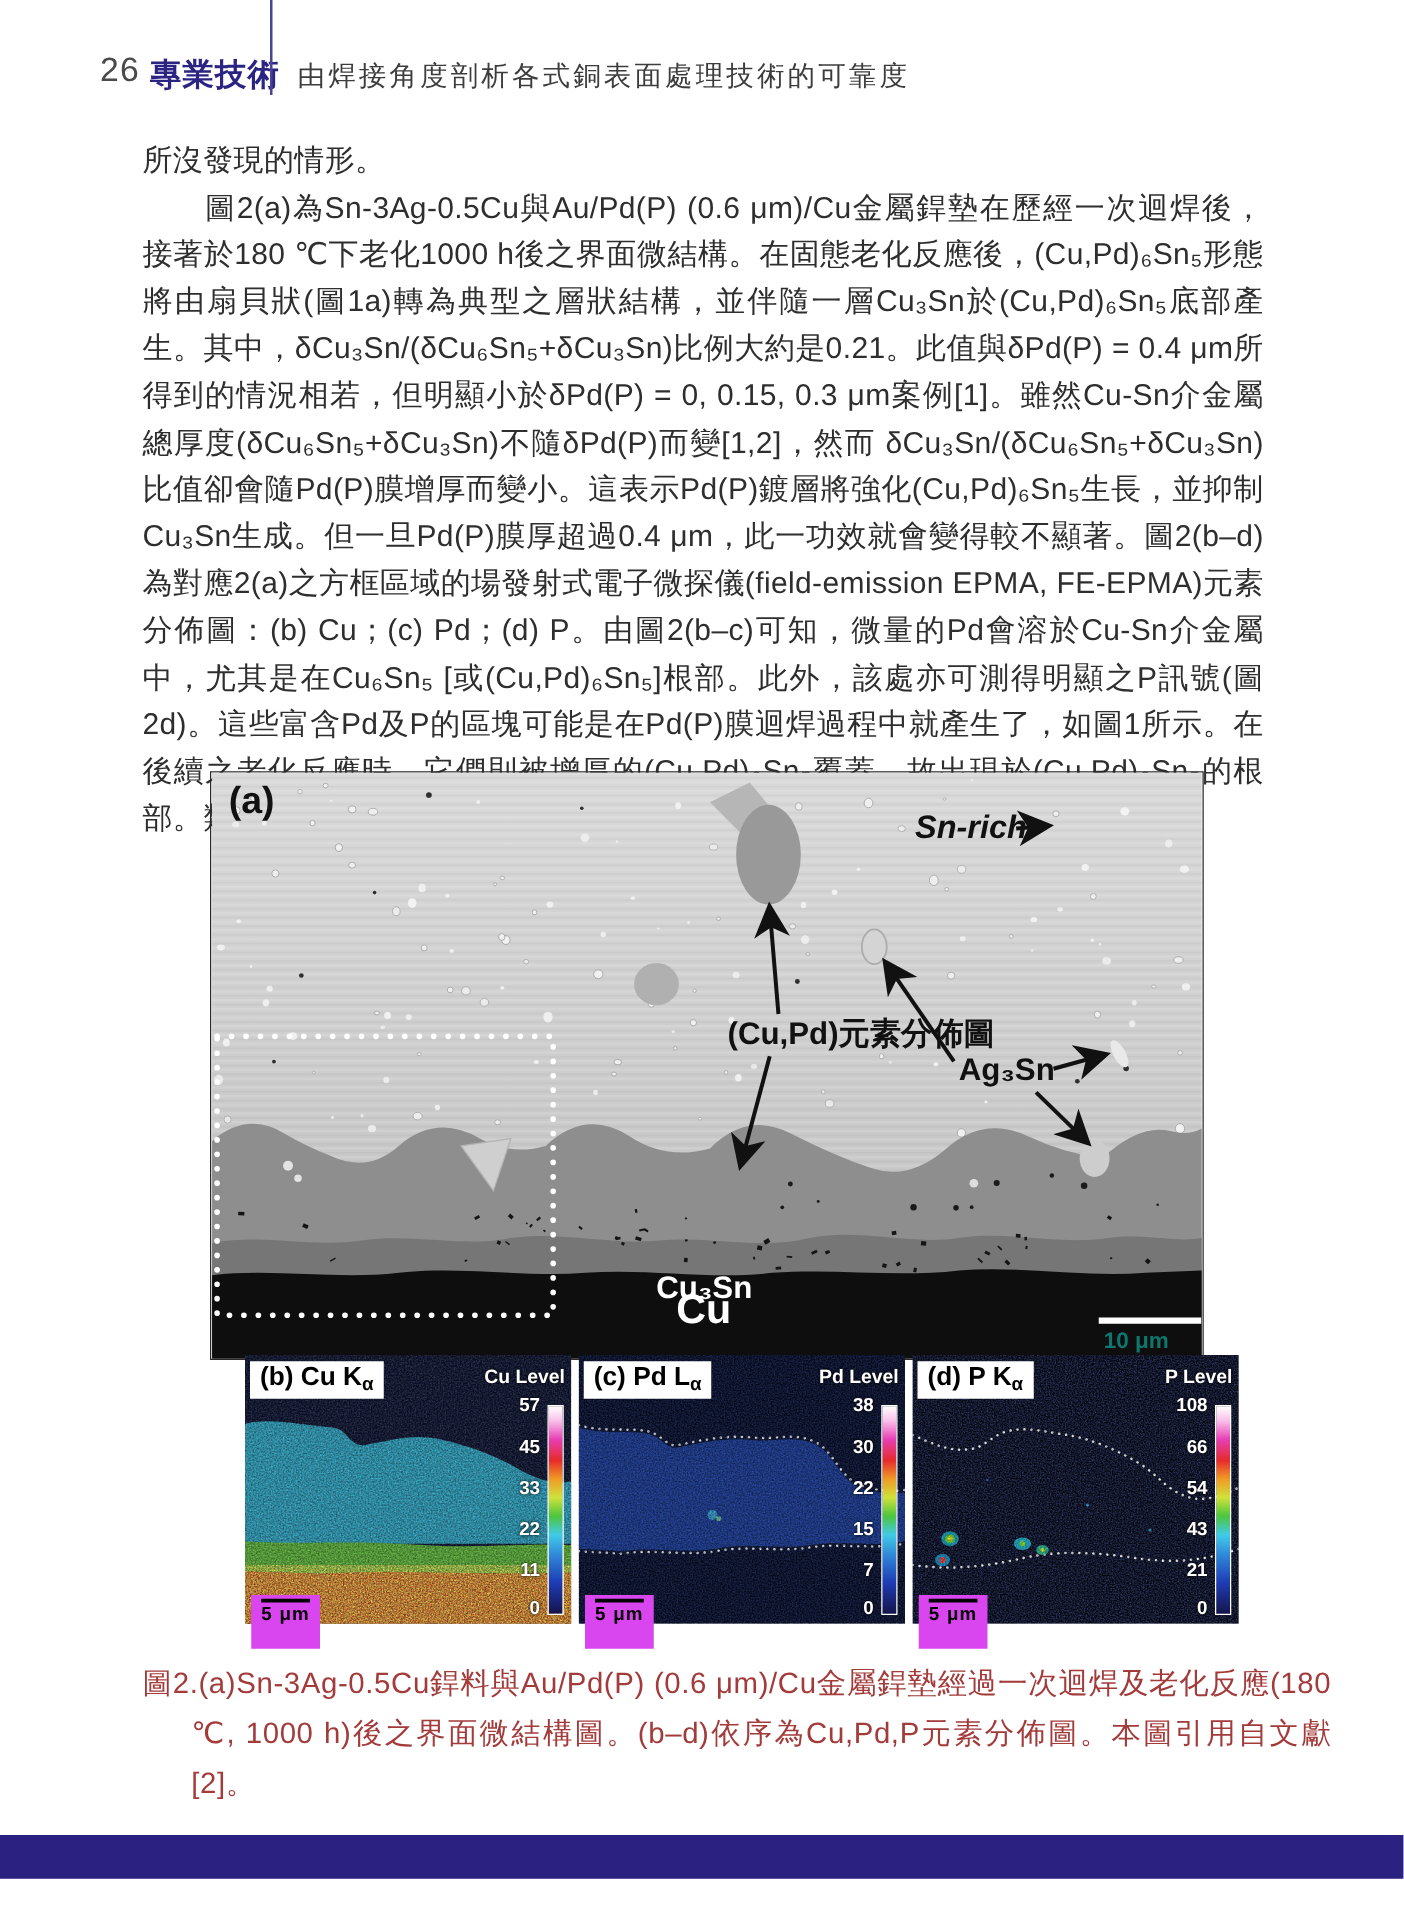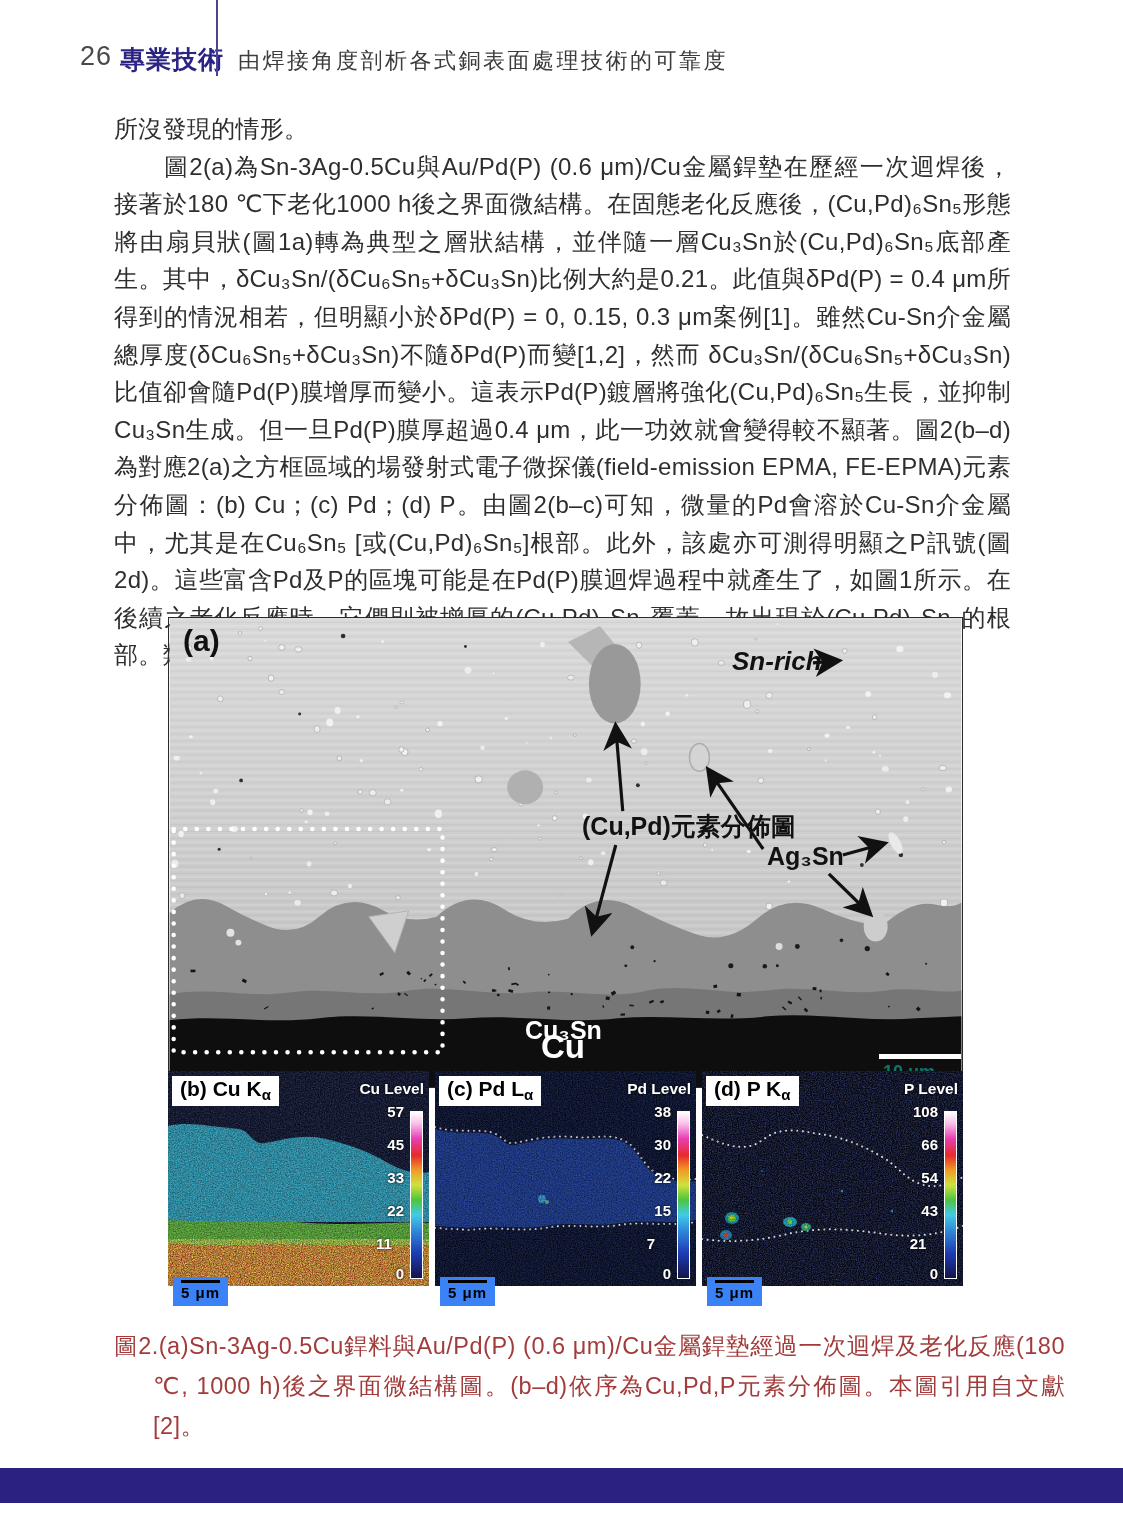--- a/index.html
+++ b/index.html
@@ -22,34 +22,34 @@
   .a-lbl{position:absolute;font-weight:bold;color:#111;}
   .a-tag{left:14px;top:6px;font-size:30px;}
   .a-snrich{left:563px;top:28px;font-size:26px;font-style:italic;}
   .a-imc{left:413px;top:192px;font-size:25px;}
   .a-ag{left:598px;top:224px;font-size:25px;}
   .a-cu3sn{left:356px;top:366px;font-size:25px;color:#fff;margin-top:32px;}
   .a-cu{left:372px;top:410px;font-size:33px;color:#fff;}
   .a-scaleline{position:absolute;left:710px;top:436px;width:82px;height:5px;background:#fff;}
   .a-scaletxt{position:absolute;left:714px;top:444px;font-size:18px;font-weight:bold;color:#0f766e;}
   
-  .panel{position:absolute;top:454px;width:261px;height:241px;}
+  .panel{position:absolute;top:467px;width:261px;height:241px;margin-left:28px;}
   .panel svg{position:absolute;left:0;top:0;}
   .ptag{position:absolute;left:4px;top:5px;background:#fff;padding:1px 8px 3px 8px;
         font-size:21px;font-weight:bold;color:#000;white-space:nowrap;}
   .ptag .sub{font-size:15px;vertical-align:-4px;}
   .plevel{position:absolute;right:5px;top:9px;font-size:15.5px;font-weight:bold;color:#fff;
           text-shadow:0 0 3px #000;}
   .cbar{position:absolute;right:6px;top:40px;width:11px;height:166px;border:1px solid #fff;box-sizing:content-box;
         background:linear-gradient(to top,#14144a 0%,#1e3cb4 15%,#2f86d8 28%,#40cbe8 38%,#4cc53e 47%,
         #cfe23b 56%,#f09a25 65%,#e62a2c 74%,#e83fb4 84%,#f9c0ea 93%,#ffffff 100%);}
   .ptick{position:absolute;right:25px;width:40px;text-align:right;font-size:15px;font-weight:bold;
          color:#fff;text-shadow:0 0 3px #000;}
-  .t0{top:32px;} .t1{top:65px;} .t2{top:98px;} .t3{top:131px;} .t4{top:164px;text-align:center;} .t5{top:194px;}
-  .pscale{position:absolute;left:5px;bottom:6px;background:#3b82f6;padding:3px 8px 4px 8px;}
+  .t0{top:32px;} .t1{top:65px;} .t2{top:98px;} .t3{top:131px;} .t4{top:164px;} .t5{top:194px;}
+  .pscale{position:absolute;left:5px;bottom:6px;background:#d946ef;padding:3px 8px 18px 8px;}
   .pscale .sline{height:3px;background:#000;margin-bottom:1px;}
   .pscale span{font-size:15px;font-weight:bold;color:#000;letter-spacing:1px;}
   
   .caption{position:absolute;left:114px;top:1326px;width:912px;font-size:23.5px;line-height:40px;
            color:#a33b3b;letter-spacing:0.5px;text-align:justify;padding-left:39px;text-indent:-39px;}
   
   .footer-bar{position:absolute;left:0;top:1468px;width:1123px;height:35px;background:#2a2181;}
 </style>
 </head>
 <body>

